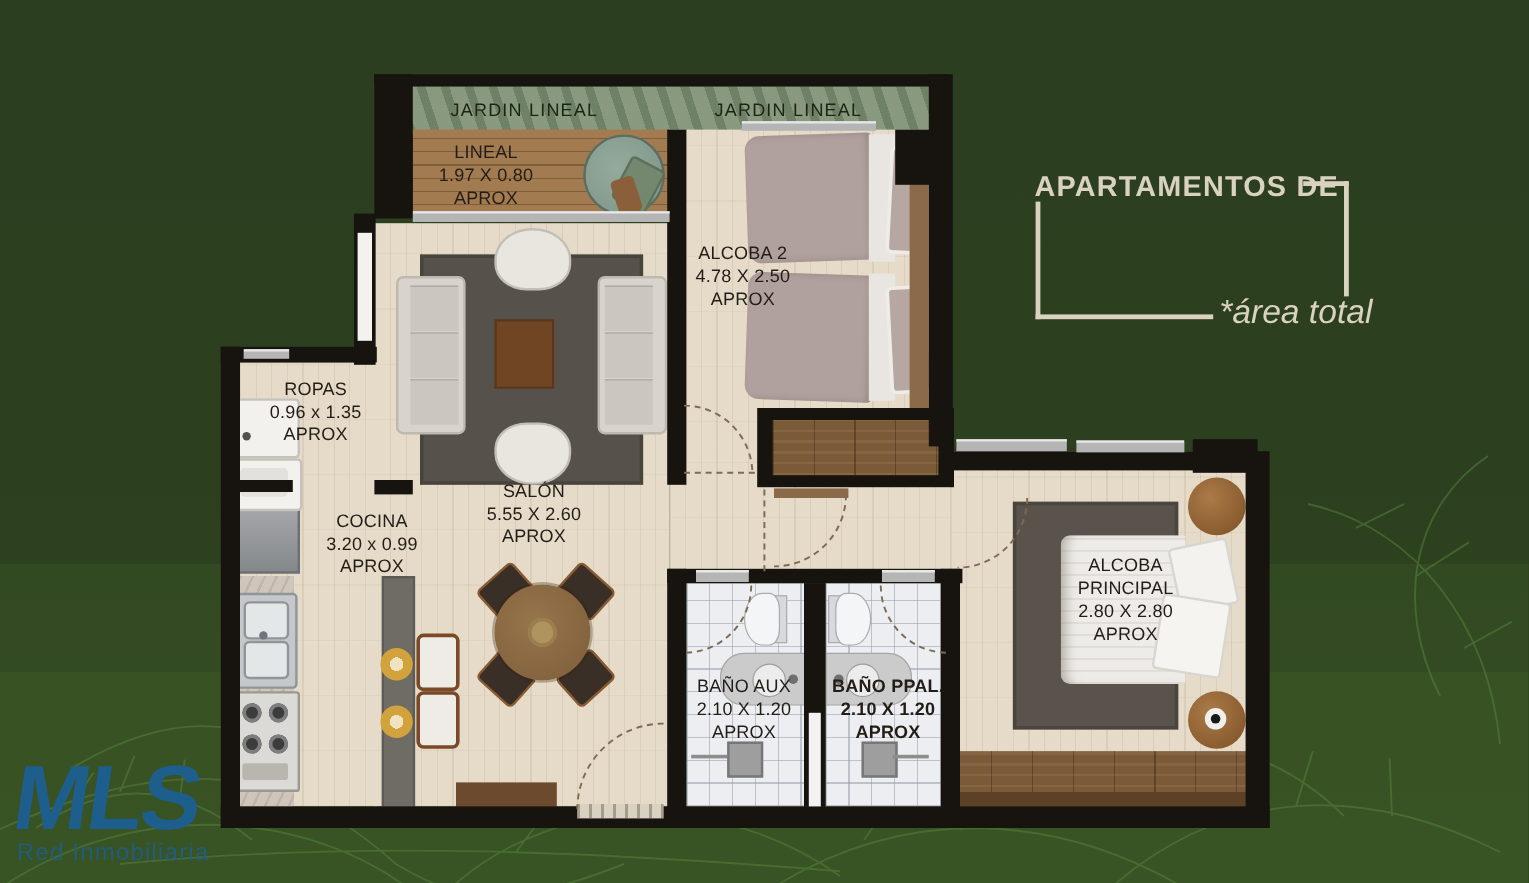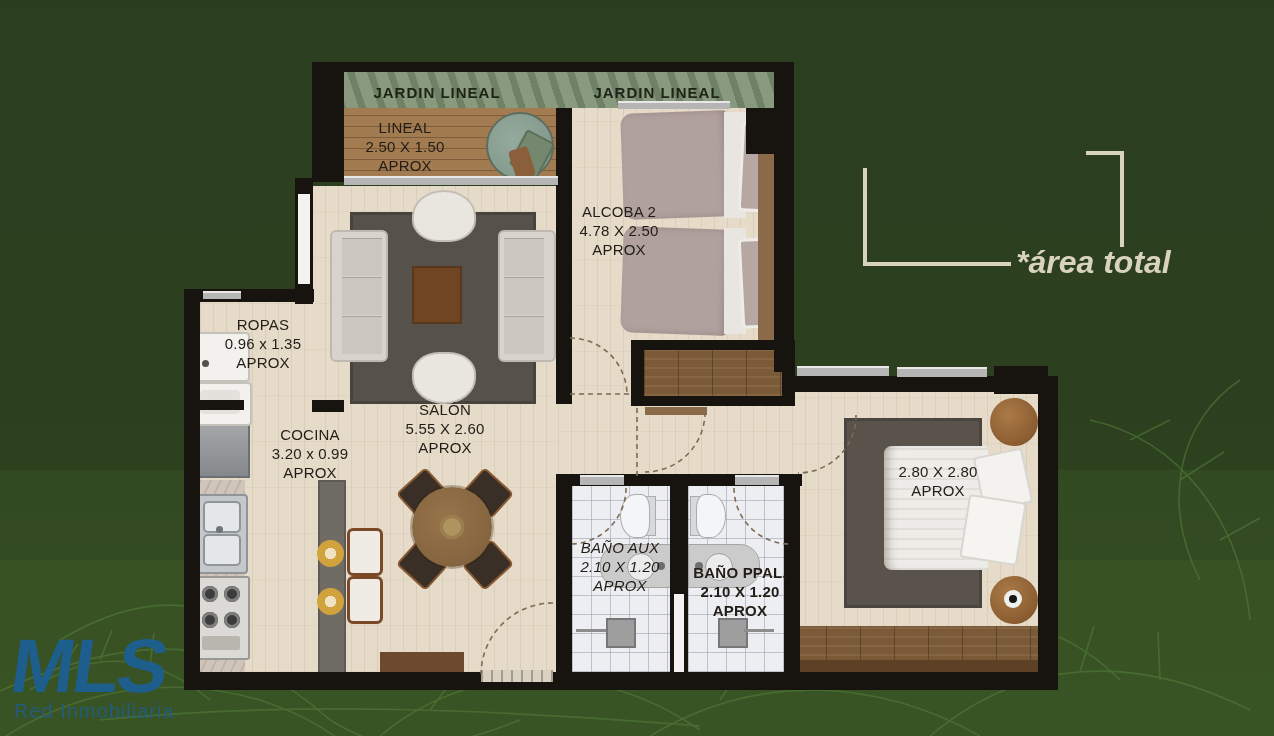--- a/index.html
+++ b/index.html
@@ -9,36 +9,36 @@
   
   .wood{background:#e5dbc8;background-image:repeating-linear-gradient(90deg,rgba(120,95,60,.10) 0 1px,transparent 1px 13px),repeating-linear-gradient(0deg,rgba(120,95,60,.05) 0 1px,transparent 1px 46px);}
   .deck{background:#a27b51;background-image:repeating-linear-gradient(0deg,rgba(60,38,18,.35) 0 1px,transparent 1px 11px);}
   .garden{background:#88997e;background-image:repeating-linear-gradient(72deg,rgba(52,74,50,.30) 0 7px,rgba(140,155,128,.18) 7px 19px);}
   .tile{background:#edeef1;background-image:repeating-linear-gradient(90deg,rgba(150,156,168,.55) 0 1px,transparent 1px 19px),repeating-linear-gradient(0deg,rgba(150,156,168,.55) 0 1px,transparent 1px 19px);}
   .closetwood{background:#7b5a38;background-image:repeating-linear-gradient(90deg,rgba(40,24,10,.35) 0 1px,transparent 1px 34px),repeating-linear-gradient(0deg,rgba(255,230,190,.08) 0 2px,transparent 2px 9px);}
   .wall{background:#17130f;}
   .sill{background:#b5b5b5;box-shadow:inset 0 2px 0 #e8e8e8;}
   
   .room-label{color:#221d17;font-size:15px;line-height:19px;text-align:center;font-weight:500;letter-spacing:.2px;}
-  .garden-label{color:#1c2416;font-size:15px;letter-spacing:1px;font-weight:700;text-align:center;}
+  .garden-label{color:#1c2416;font-size:15px;letter-spacing:1px;font-weight:400;text-align:center;}
   
   .rug{background:#57514b;box-shadow:inset 0 0 0 3px rgba(30,27,24,.25);}
   .sofa{background:#d8d4cd;border:2px solid #bdb8b0;border-radius:6px;}
   .cushion{background:#cbc6bf;border-top:1px solid #aaa49c;}
   .armchair{background:#e9e6df;border:2px solid #c4bfb6;border-radius:50% 50% 42% 42%;}
   .pillow{border-radius:4px;}
   .dchair{background:#3a2f26;border:2px solid #8a5a33;border-radius:5px;}
   .nightstand{border-radius:50%;background:radial-gradient(circle at 38% 35%,#ab7a47,#7c5026);}
   
   .headline{color:#d9d2bf;}
   .hl-line{position:absolute;background:#d9d2bf;}
   .hl-top{font-size:24px;font-weight:bold;letter-spacing:1px;white-space:nowrap;}
   .hl-big{font-size:96px;font-weight:bold;letter-spacing:-2px;line-height:1;white-space:nowrap;}
   .hl-sup{font-size:46px;vertical-align:44px;letter-spacing:0;}
-  .hl-foot{font-size:32px;font-style:italic;font-weight:700;white-space:nowrap;}
+  .hl-foot{font-size:28px;font-style:italic;font-weight:400;white-space:nowrap;}
   
   .logo-text{color:#1e5e8c;font-weight:bold;font-size:76px;line-height:1;transform:skewX(-8deg);letter-spacing:-2px;}
   .logo-tag{color:rgba(30,94,140,.85);font-size:20px;letter-spacing:1px;}
   svg{display:block;}
 </style>
 </head>
 <body>
 
 <div class="scene">
 
@@ -218,21 +218,21 @@
       <path d="M 553 603 A 72 72 0 0 0 481 674"></path>
       <path d="M 856 415 A 58 58 0 0 1 798 473"></path>
     </g>
   </svg>
 
   <div class="abs garden-label" style="left:357px;top:84px;width:160px;">JARDIN LINEAL</div>
   <div class="abs garden-label" style="left:577px;top:84px;width:160px;">JARDIN LINEAL</div>
 
   <div class="abs room-label" style="left:340px;top:118px;width:130px;">
     <div>LINEAL</div>
-    <div>2.50 X 1.50</div>
+    <div>1.97 X 0.80</div>
     <div>APROX</div>
   </div>
 
   <div class="abs room-label" style="left:556px;top:202px;width:126px;">
     <div>ALCOBA 2</div>
     <div>4.78 X 2.50</div>
     <div>APROX</div>
   </div>
 
   <div class="abs room-label" style="left:203px;top:315px;width:120px;">
@@ -246,37 +246,39 @@
     <div>5.55 X 2.60</div>
     <div>APROX</div>
   </div>
 
   <div class="abs room-label" style="left:240px;top:425px;width:140px;">
     <div>COCINA</div>
     <div>3.20 x 0.99</div>
     <div>APROX</div>
   </div>
 
-  <div class="abs room-label" style="left:564px;top:538px;width:112px;font-style:italic;">
+  <div class="abs room-label" style="left:564px;top:563px;width:112px;">
     <div>BAÑO AUX</div>
     <div>2.10 X 1.20</div>
     <div>APROX</div>
   </div>
 
   <div class="abs room-label" style="left:684px;top:563px;width:112px;font-weight:bold;">
     <div>BAÑO PPAL.</div>
     <div>2.10 X 1.20</div>
     <div>APROX</div>
   </div>
 
   <div class="abs room-label" style="left:872px;top:462px;width:132px;">
+    <div>ALCOBA PRINCIPAL</div>
     <div>2.80 X 2.80</div>
     <div>APROX</div>
   </div>
 
+  <div class="abs headline hl-top" style="left:862px;top:142px;">APARTAMENTOS DE</div>
   <div class="abs hl-line" style="left:1086px;top:151px;width:38px;height:4px;"></div>
   <div class="abs hl-line" style="left:1120px;top:151px;width:4px;height:96px;"></div>
   <div class="abs hl-line" style="left:863px;top:168px;width:4px;height:98px;"></div>
   <div class="abs hl-line" style="left:863px;top:262px;width:148px;height:4px;"></div>
   <div class="abs headline hl-foot" style="left:1016px;top:244px;">*área total</div>
 
   <div class="abs logo-text" style="left:12px;top:628px;">MLS</div>
   <div class="abs logo-tag" style="left:14px;top:700px;">Red Inmobiliaria</div>
 
 </div>

